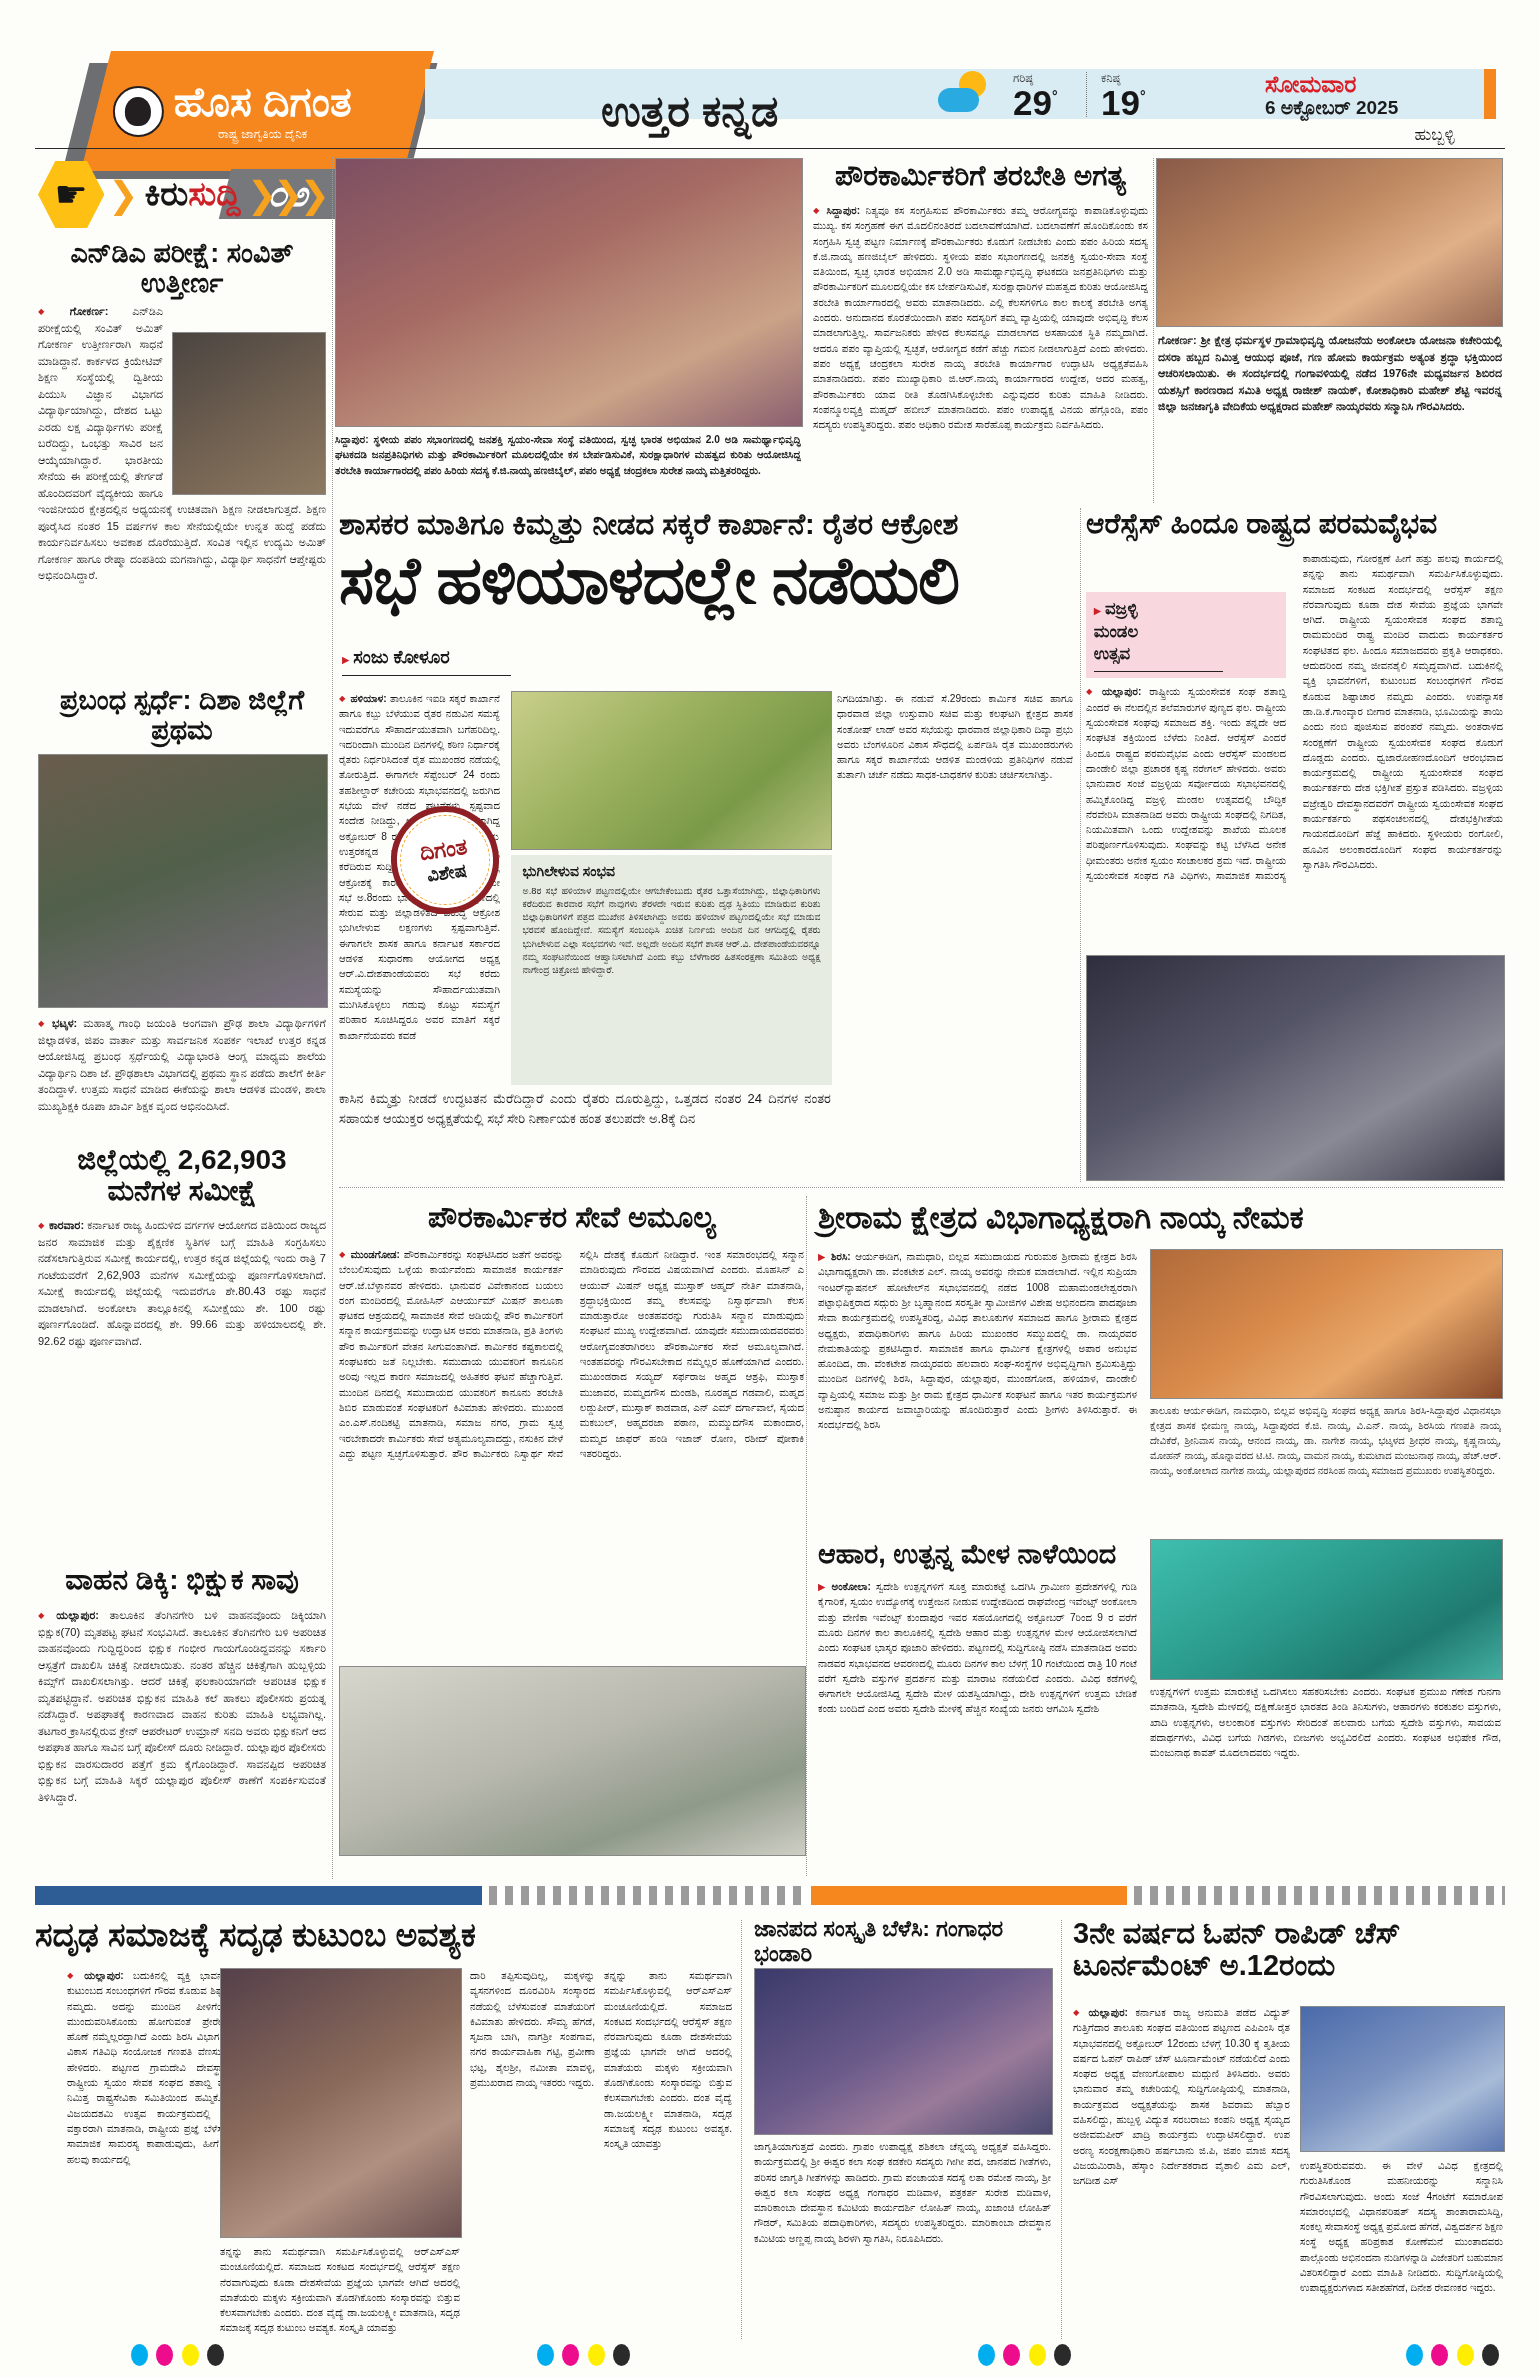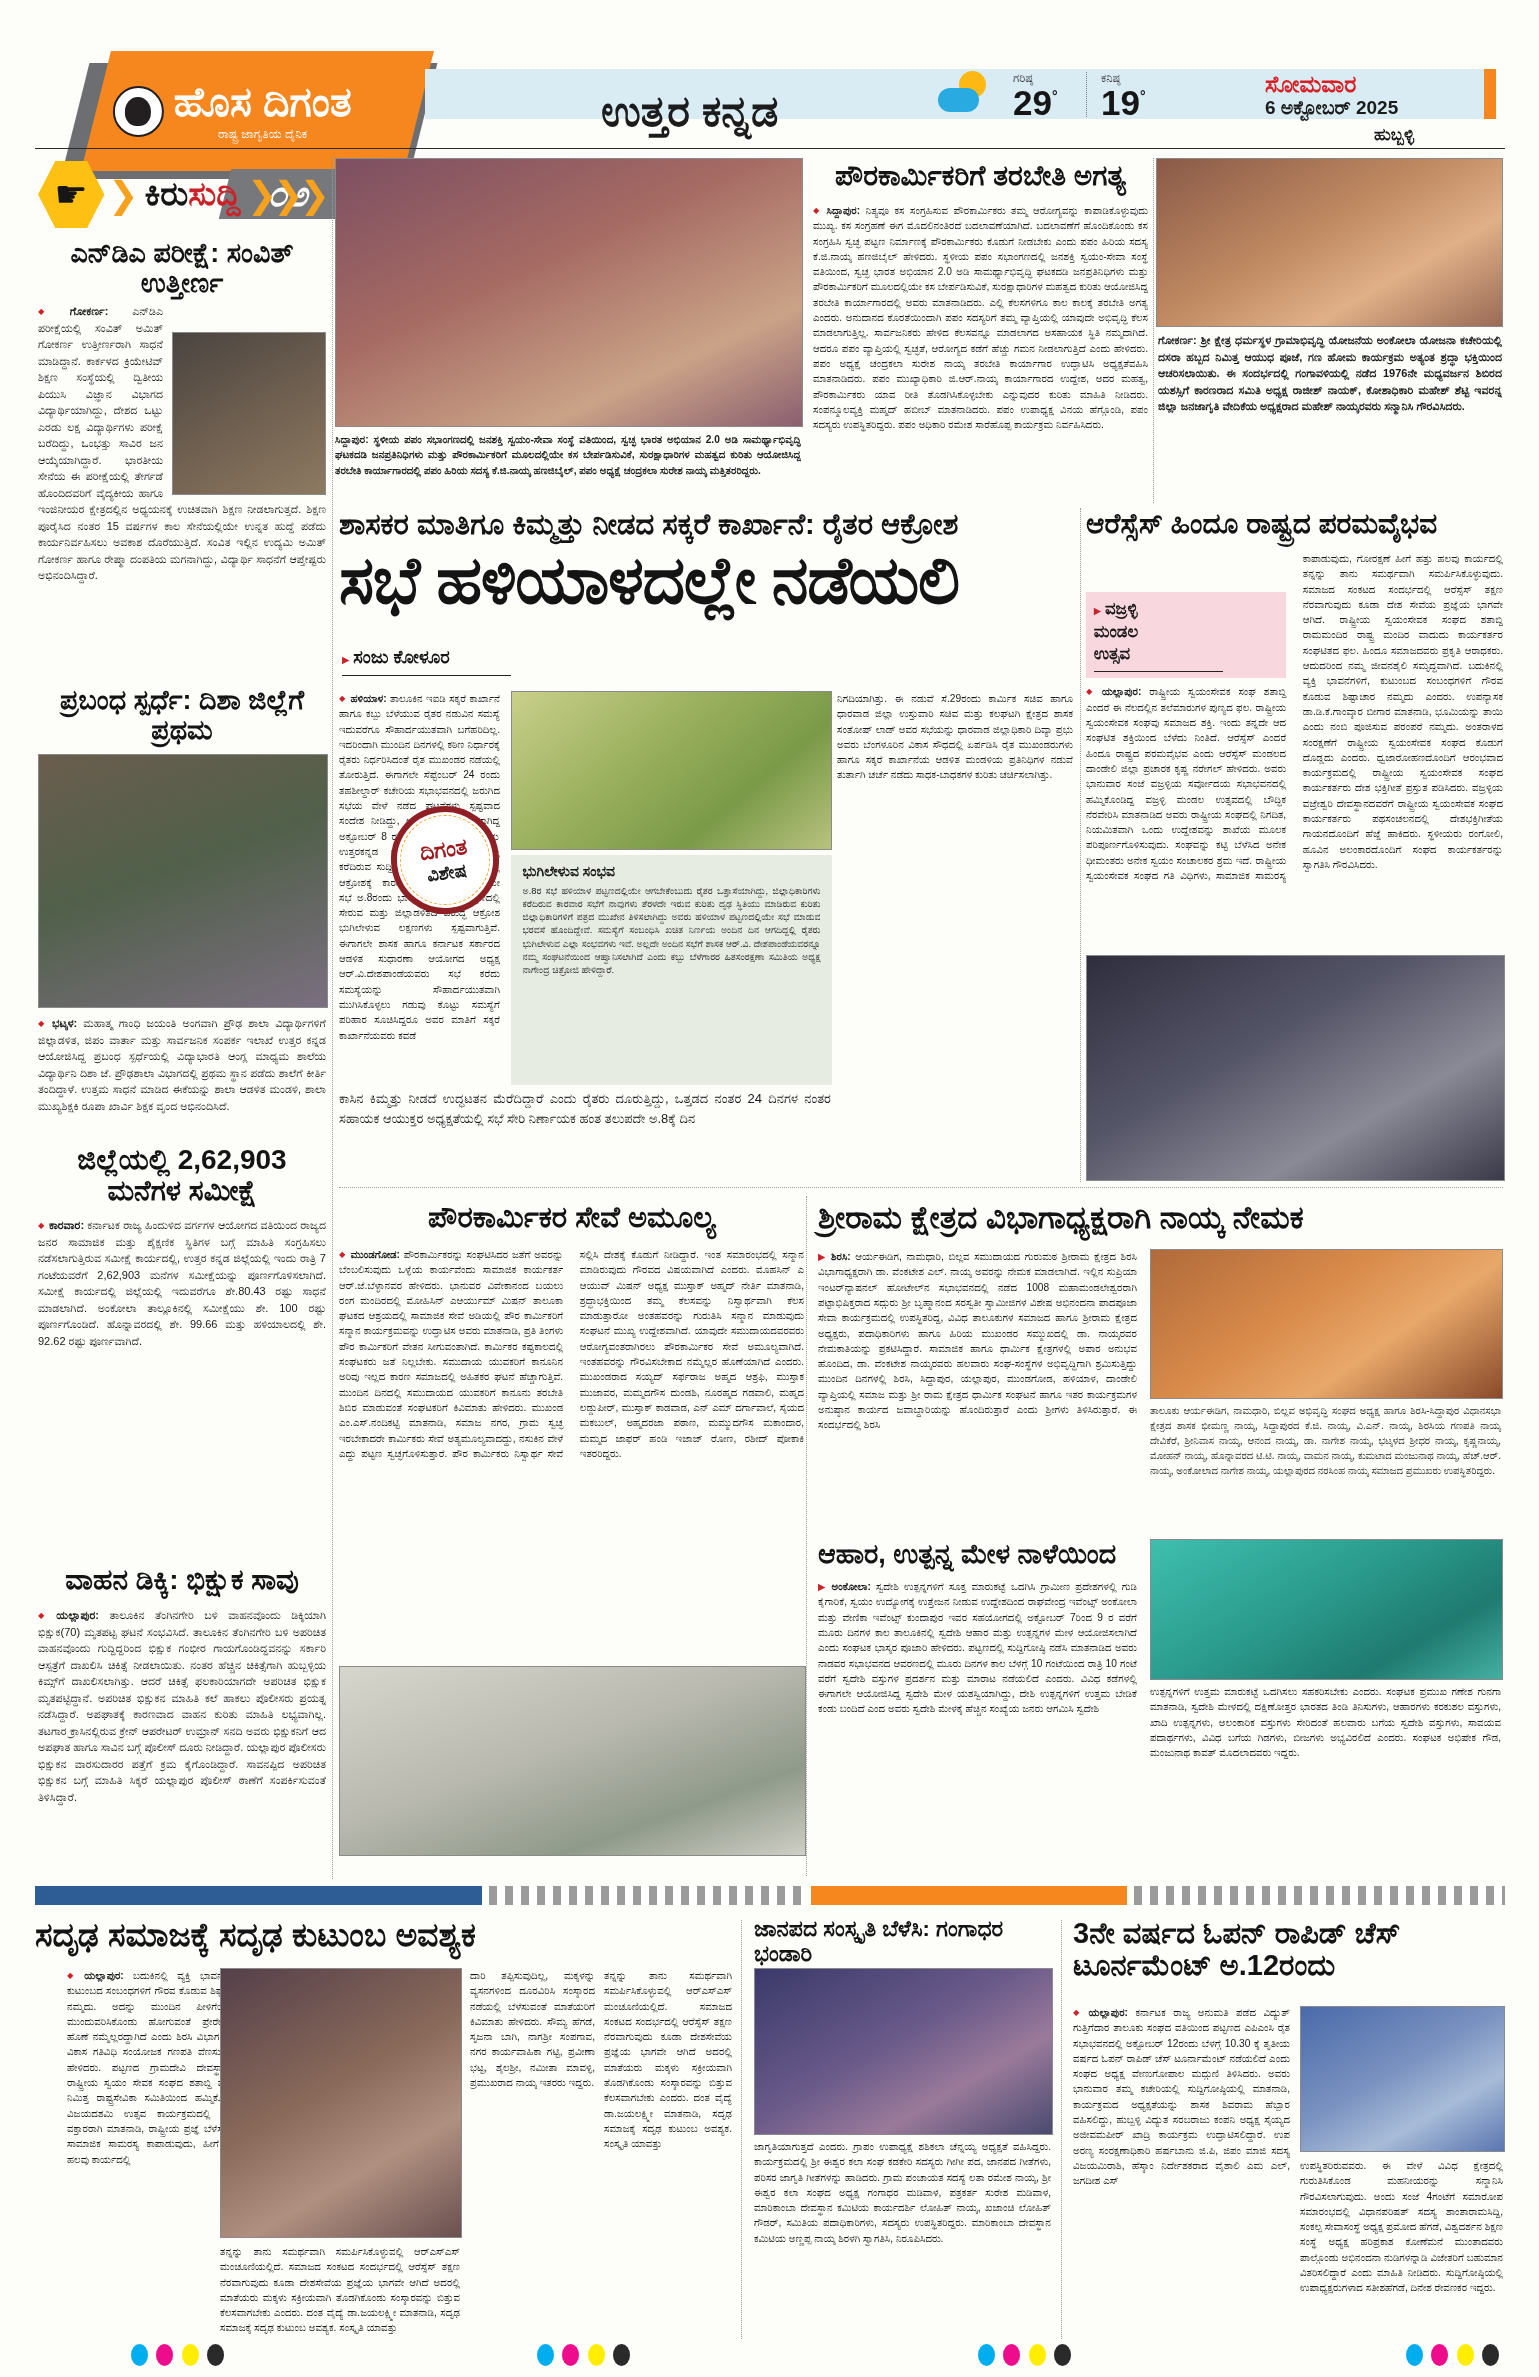--- a/index.html
+++ b/index.html
@@ -80,21 +80,21 @@
   <div class="abs" style="left:1086px;top:72px;height:45px;border-left:1.3px dotted #777;padding-left:14px;">
     <div class="templab">ಕನಿಷ್ಠ</div>
     <div class="temp"><span>19</span><span class="deg">°</span></div>
   </div>
 
   <div class="abs" style="left:1265px;top:72px;width:211px;">
     <div style="font-size:23px;font-weight:bold;color:#d91f26;line-height:1.1;">ಸೋಮವಾರ</div>
     <div style="font-size:19px;font-weight:bold;color:#1c1c1c;">6 ಅಕ್ಟೋಬರ್ 2025</div>
   </div>
   <div class="abs" style="left:1484px;top:69px;width:11.5px;height:50px;background:#f6871f;"></div>
-  <div class="abs" style="left:1374px;top:125px;width:121px;font-size:16.6px;font-weight:bold;">ಹುಬ್ಬಳ್ಳಿ</div>
+  <div class="abs" style="left:1374px;top:125px;width:121px;text-align:center;font-size:16.6px;font-weight:normal;">ಹುಬ್ಬಳ್ಳಿ</div>
 
   <div class="abs" style="left:35px;top:148px;width:1470px;border-top:1.9px solid #2a2a2a;"></div>
 
   <div class="abs vdot" style="left:332px;top:157px;height:1722px;"></div>
 
   <div class="abs" style="left:38px;top:161px;width:288px;height:67px;display:flex;align-items:center;">
     <div class="hex" style="width:73px;height:67px;">
       <span style="font-size:37px;">☛</span>
     </div>
     <span class="chev" style="font-size:36px;margin:0 6.4px 0 3.8px;">❯</span>

